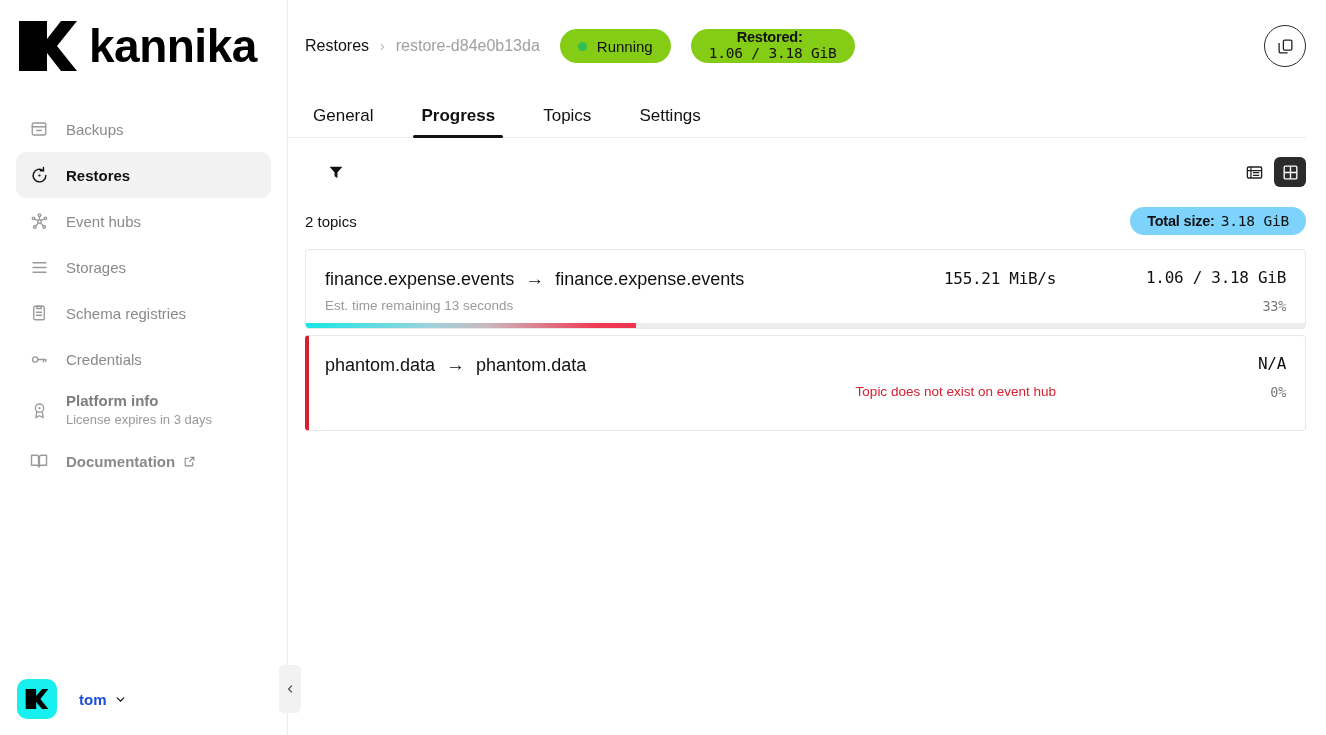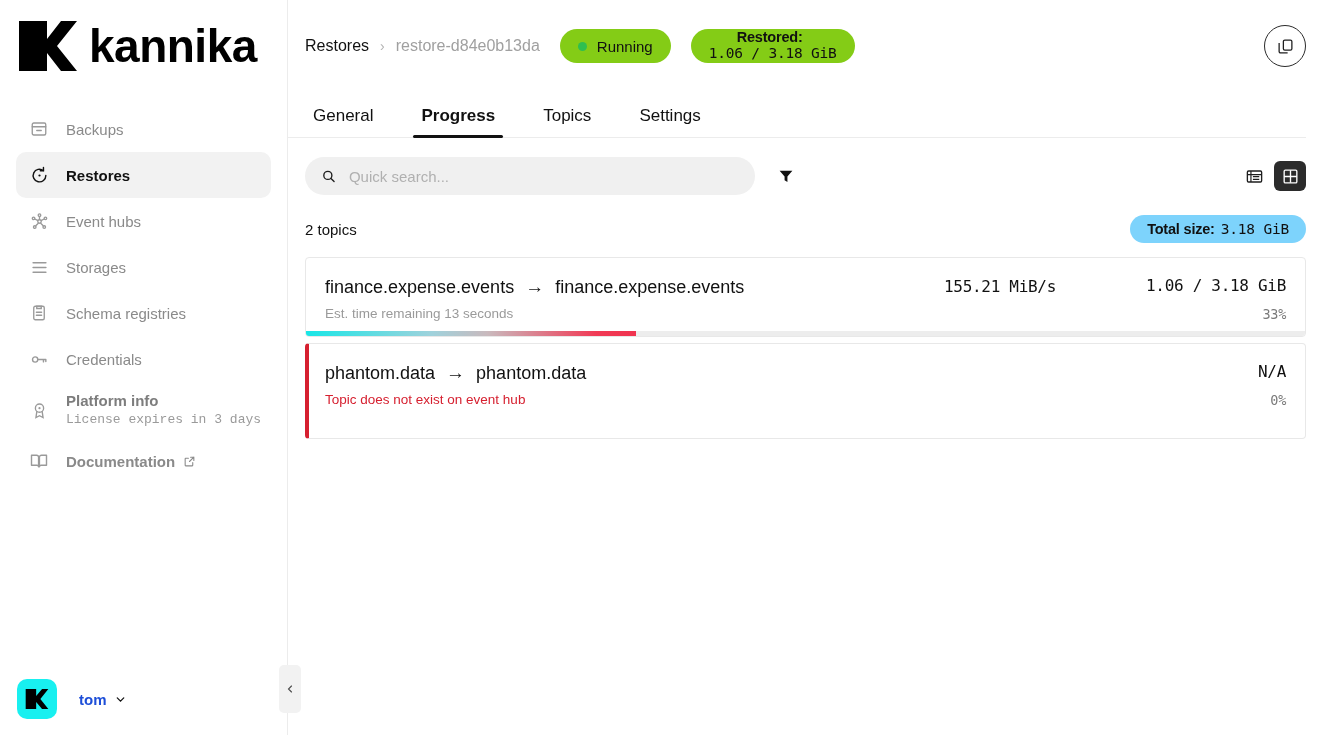--- a/index.html
+++ b/index.html
@@ -37,21 +37,21 @@
     color: #8a8a8a; font-size: 15px;
   }
   .nav-item .ico { width: 26px; height: 22px; flex: none; display: flex; align-items: center; justify-content: center; margin-right: 14px; }
   .nav-item.active { background: #f2f2f2; color: #111; font-weight: 700; }
   .nav-item.active .ico svg { stroke: #111; }
   .nav-item .ico svg { stroke: #9a9a9a; }
   .nav-label { white-space: nowrap; }
   .nav-item.stacked { height: 56px; align-items: center; }
   .nav-stack { display: flex; flex-direction: column; justify-content: center; line-height: 1.25; }
   .nav-stack .t1 { font-weight: 700; color: #7d7d7d; font-size: 15px; }
-  .nav-stack .t2 { font-size: 13px; color: #9a9a9a; margin-top: 2px; font-family: Liberation Mono, monospace; }
+  .nav-stack .t2 { font-size: 13px; color: #9a9a9a; margin-top: 2px; }
   .ext-ico { margin-left: 8px; display: inline-flex; }
 
   .sidebar-spacer { flex: 1; }
   .user-row {
     height: 72px; display: flex; align-items: center;
     padding-left: 17px;
   }
   .avatar {
     width: 40px; height: 40px; border-radius: 10px;
     background: #18f0f0; display: flex; align-items: center; justify-content: center;
@@ -148,21 +148,21 @@
     border: 1px solid #e8e8e8; border-radius: 4px;
     margin-bottom: 6px; overflow: hidden;
   }
   .card-inner { display: flex; padding: 18px 19px 14px 19px; }
   .card.error { border-left: 4px solid #d62030; }
   .card.error .card-inner { padding-left: 16px; padding-bottom: 30px; }
   .card-left { flex: 1; min-width: 0; }
   .topic-line { font-size: 18px; color: #111; display: flex; align-items: center; white-space: nowrap; }
   .arrow { margin: 0 11px; font-size: 19px; }
   .sub { font-size: 13.5px; color: #9a9a9a; margin-top: 8px; }
-  .sub.err { color: #d62030; }
+  .sub.err { color: #d62030; text-align: right; }
   .card-right { display: flex; align-items: flex-start; white-space: nowrap; }
   .rate {
     font-family: "DejaVu Sans Mono", monospace; font-size: 16px; color: #111;
     letter-spacing: -0.3px; margin-right: 88px; padding-top: 1px;
   }
   .bytes-wrap { text-align: right; min-width: 142px; }
   .bytes {
     font-family: "DejaVu Sans Mono", monospace; font-size: 16px; color: #111;
     letter-spacing: -0.3px;
   }
@@ -342,27 +342,20 @@
     </div>
 
     <div class="tabs">
       <span class="tab">General</span>
       <span class="tab active">Progress</span>
       <span class="tab">Topics</span>
       <span class="tab">Settings</span>
     </div>
 
     <div class="search-row">
-      <div class="search-box">
-        <svg width="16" height="16" viewBox="0 0 24 24" fill="none" stroke="#1f1f1f" stroke-width="2.2" stroke-linecap="round">
-          <circle cx="11" cy="11" r="6.5"></circle>
-            <path d="M16 16l5 5"></path>
-        </svg>
-        <input class="search-input" type="text" placeholder="Quick search..." style="">
-      </div>
 
       <span class="filter-btn">
         <svg width="18" height="18" viewBox="0 0 24 24" fill="#111">
           <path d="M3.5 5h17l-6.6 7.6V20l-3.8-2.4v-5z"></path>
         </svg>
       </span>
 
       <span class="view-toggles">
         <span class="view-btn">
           <svg width="19" height="19" viewBox="0 0 24 24" fill="none" stroke="#1f1f1f" stroke-width="1.7">

